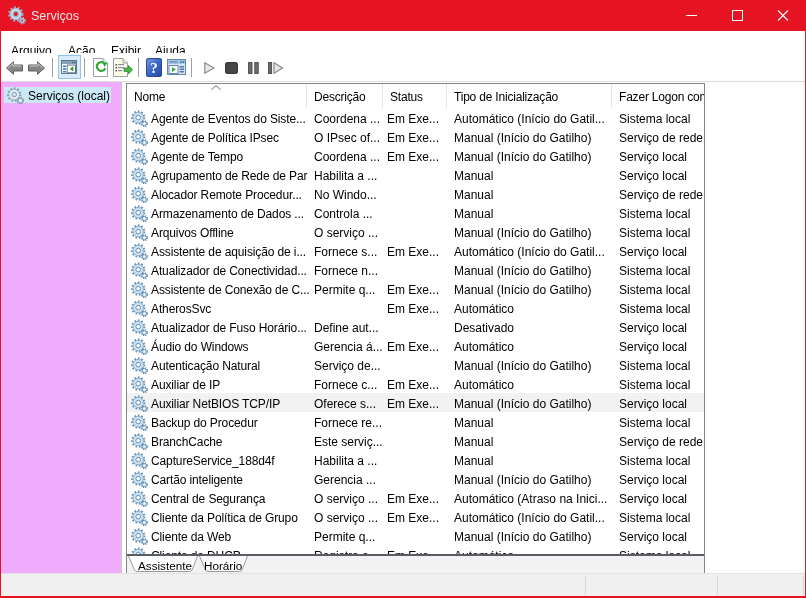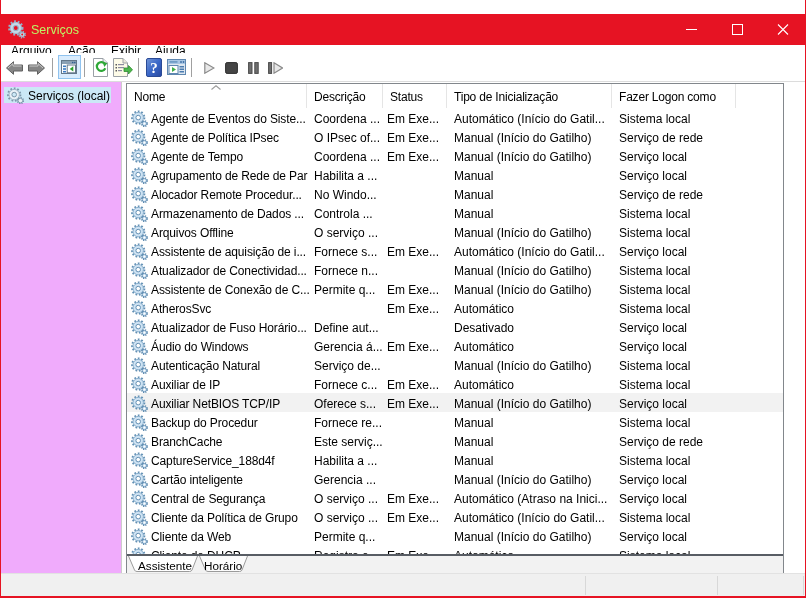--- a/index.html
+++ b/index.html
@@ -1,35 +1,35 @@
 <!DOCTYPE html>
 <html><head>
 <meta charset="utf-8">
 <style>
 * { margin:0; padding:0; box-sizing:border-box; }
 html,body { width:806px; height:598px; overflow:hidden; }
 body { font-family:"Liberation Sans", sans-serif; font-size:12px; color:#000; background:#fff; position:relative; }
 #redL { position:absolute; left:0; top:0; width:1px; height:598px; background:#e61323; z-index:50; }
 #redR { position:absolute; left:805px; top:0; width:1px; height:598px; background:#e61323; z-index:50; }
 #redB { position:absolute; left:0; top:596px; width:806px; height:2px; background:#e61323; z-index:50; }
-#titlebar { position:absolute; left:0; top:14px; width:806px; height:31px; background:#e61323; color:#bef264; z-index:40; }
+#titlebar { position:absolute; left:0; top:0; width:806px; height:31px; background:#e61323; color:#e5e5e5; z-index:40; }
 #titlebar .ticon { position:absolute; left:8px; top:6px; }
 #titlebar .ttext { position:absolute; left:31px; top:9px; font-size:12.5px; }
 .wbtn { position:absolute; top:0; width:46px; height:31px; }
 #btnmin { right:92px; } #btnmax { right:46px; } #btnclose { right:0; }
 #menubar { position:absolute; left:1px; top:31px; width:804px; height:22px; background:#fff; }
 #menubar span { position:absolute; top:5px;margin-top:8px; }
 #toolbar { position:absolute; left:1px; top:53px; width:804px; height:29px; background:#fff; border-bottom:1px solid #dcdcdc; }
 .tsep { position:absolute; top:5px; width:1px; height:19px; background:#a0a0a0; }
 #left { position:absolute; left:1px; top:82px; width:120px; height:491px; background:#f0abfc; }
 #leftline { position:absolute; left:121px; top:82px; width:1px; height:491px; background:#cccccc; }
 #leftsel { position:absolute; left:3px; top:5px; width:107px; height:16px; background:#cbe8f6; }
 #leftsel svg { position:absolute; left:3px; top:0px; }
 #leftsel span { position:absolute; left:24px; top:2px; }
-#table { position:absolute; left:126px; top:83px; width:658px; height:490px; border:1px solid #82878c; border-bottom:none; background:#fff; overflow:hidden; }
+#table { position:absolute; left:126px; top:83px; width:579px; height:490px; border:1px solid #82878c; border-bottom:none; background:#fff; overflow:hidden; }
 #thead { position:absolute; left:0; top:0; width:660px; height:24px; background:#fff; }
 .hcol { position:absolute; top:0; height:24px; border-right:1px solid #e5e5e5; }
 .hcol span { position:absolute; left:7px; top:6px; letter-spacing:-0.2px; }
 #sortarrow { position:absolute; left:84px; top:1px; width:10px; height:5px; }
 .row { position:absolute; left:0; width:660px; height:19px; }
 .row.hl { background:#f2f2f2; }
 .row .gear { position:absolute; left:4px; top:2px; }
 .row span { position:absolute; top:4px; white-space:nowrap; }
 .c1 { left:24px; letter-spacing:-0.12px; } .c2 { left:187px; } .c3 { left:260px; } .c4 { left:327px; } .c5 { left:492px; }
 #vscroll { position:absolute; left:660px; top:0px; width:17px; height:470px; background:#f0f0f0; }

